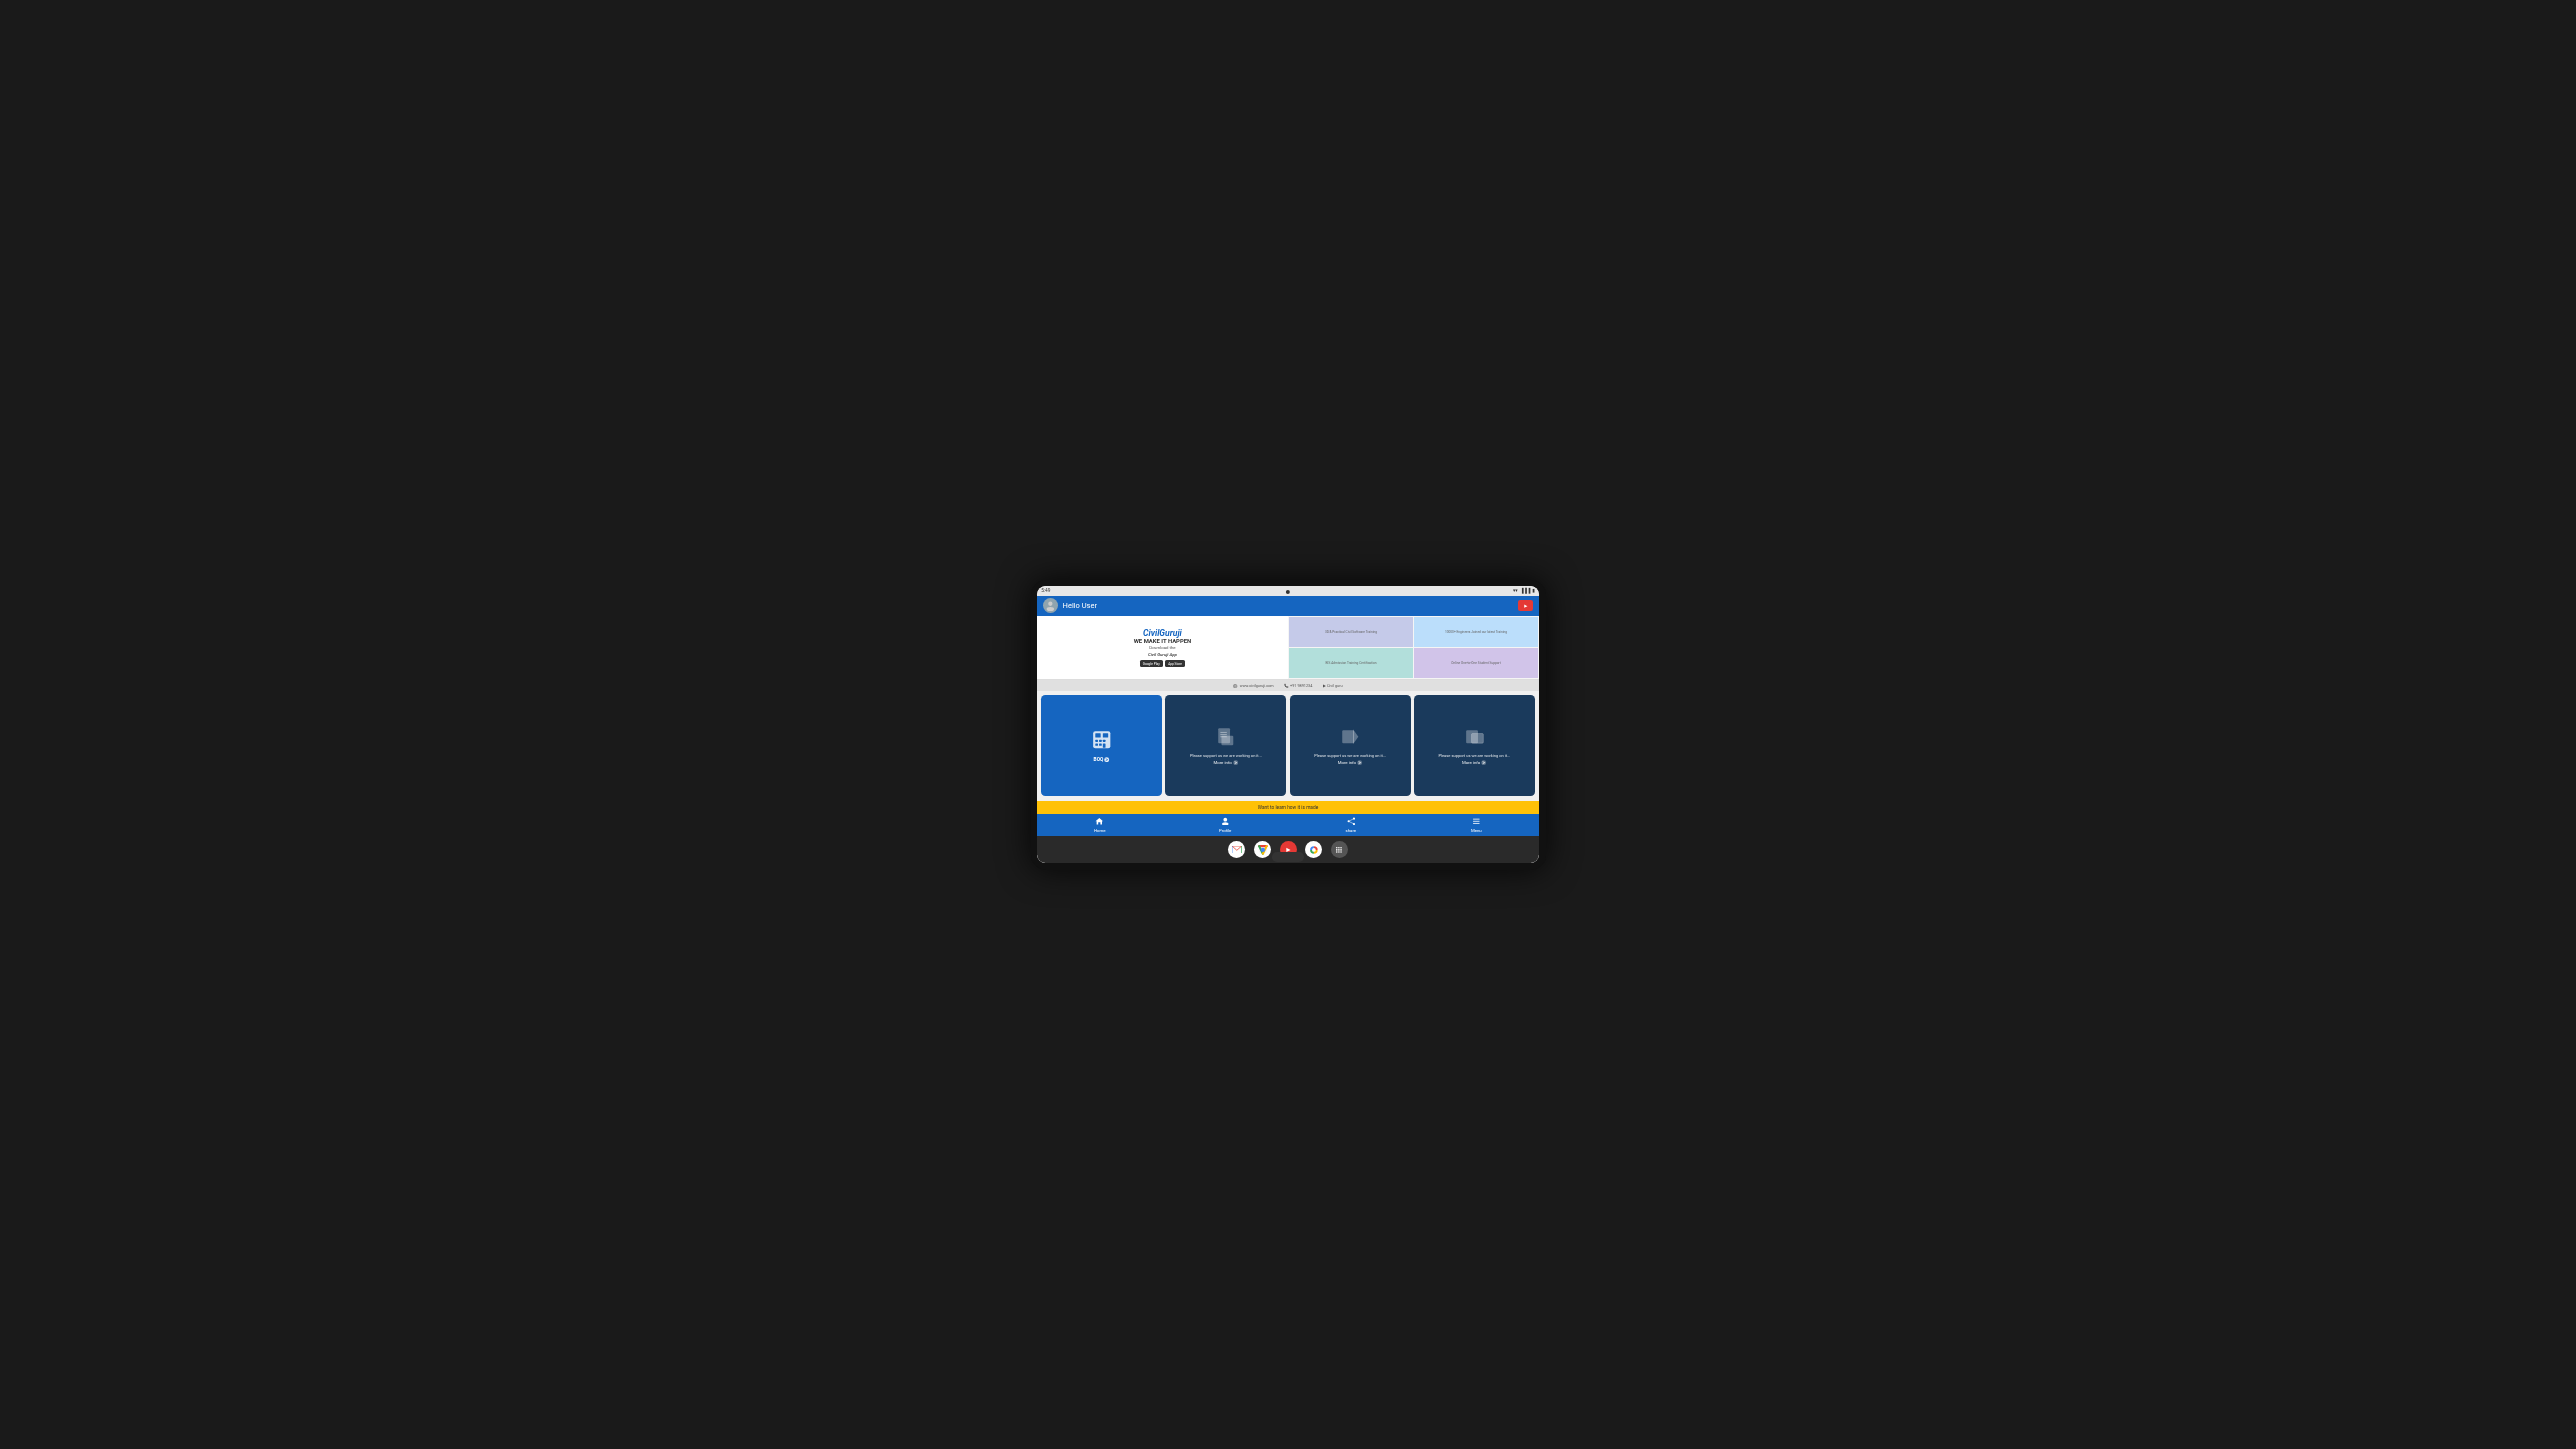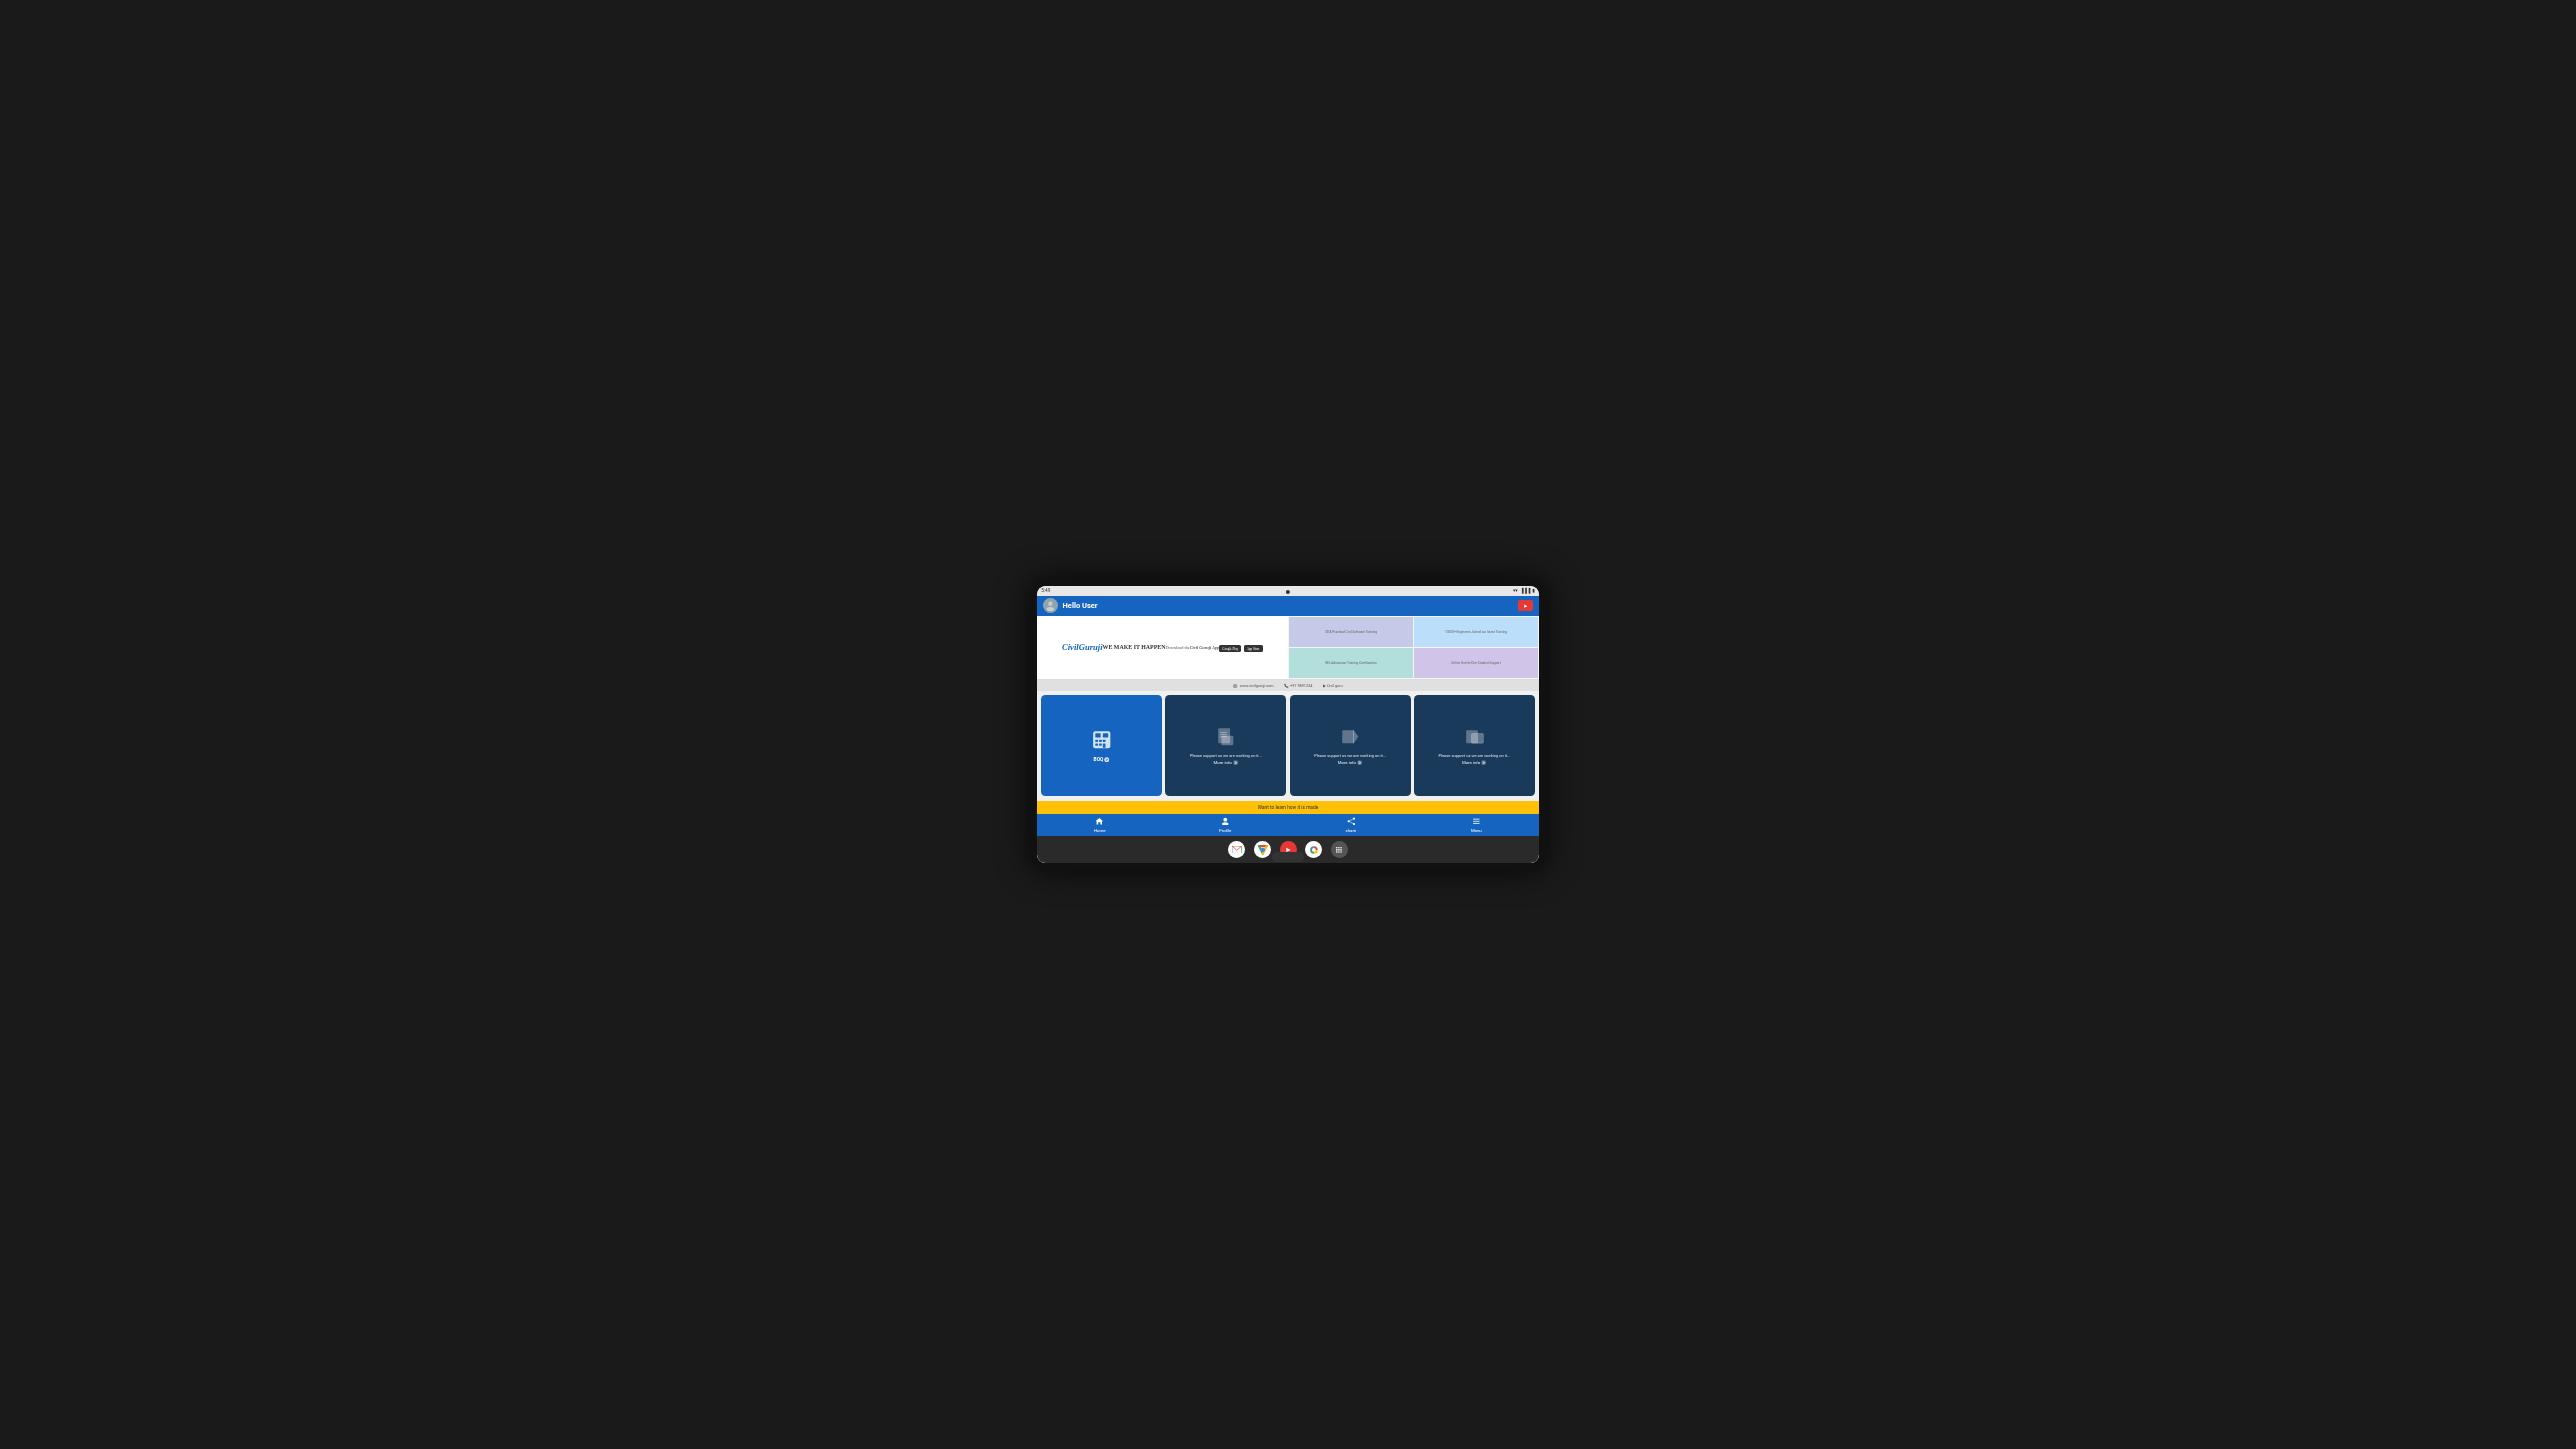--- a/index.html
+++ b/index.html
@@ -89,21 +89,21 @@
       overflow: hidden;
       display: flex;
       align-items: center;
       justify-content: center;
       font-size: 7.5px;
       color: white;
     }
     .app-bar-title {
       color: white;
       font-size: 7.5px;
-      font-weight: 700;
+      font-weight: 400;
     }
     .youtube-btn {
       background: #e53935;
       border-radius: 2.1px;
       width: 15px;
       height: 10.7px;
       display: flex;
       align-items: center;
       justify-content: center;
       cursor: pointer;
@@ -114,25 +114,24 @@
       height: 64px;
       display: flex;
       flex-shrink: 0;
       overflow: hidden;
       border-bottom: 0.5px solid #ddd;
     }
     .banner-left {
       width: 50%;
       background: white;
       display: flex;
-      flex-direction: row;
+      flex-direction: column;
       align-items: center;
       justify-content: center;
       padding: 4.3px;
-      font-family: Liberation Serif, serif;
     }
     .banner-brand {
       font-size: 8.6px;
       font-weight: bold;
       color: #1565C0;
       font-style: italic;
     }
     .banner-tagline {
       font-size: 5.9px;
       font-weight: bold;

